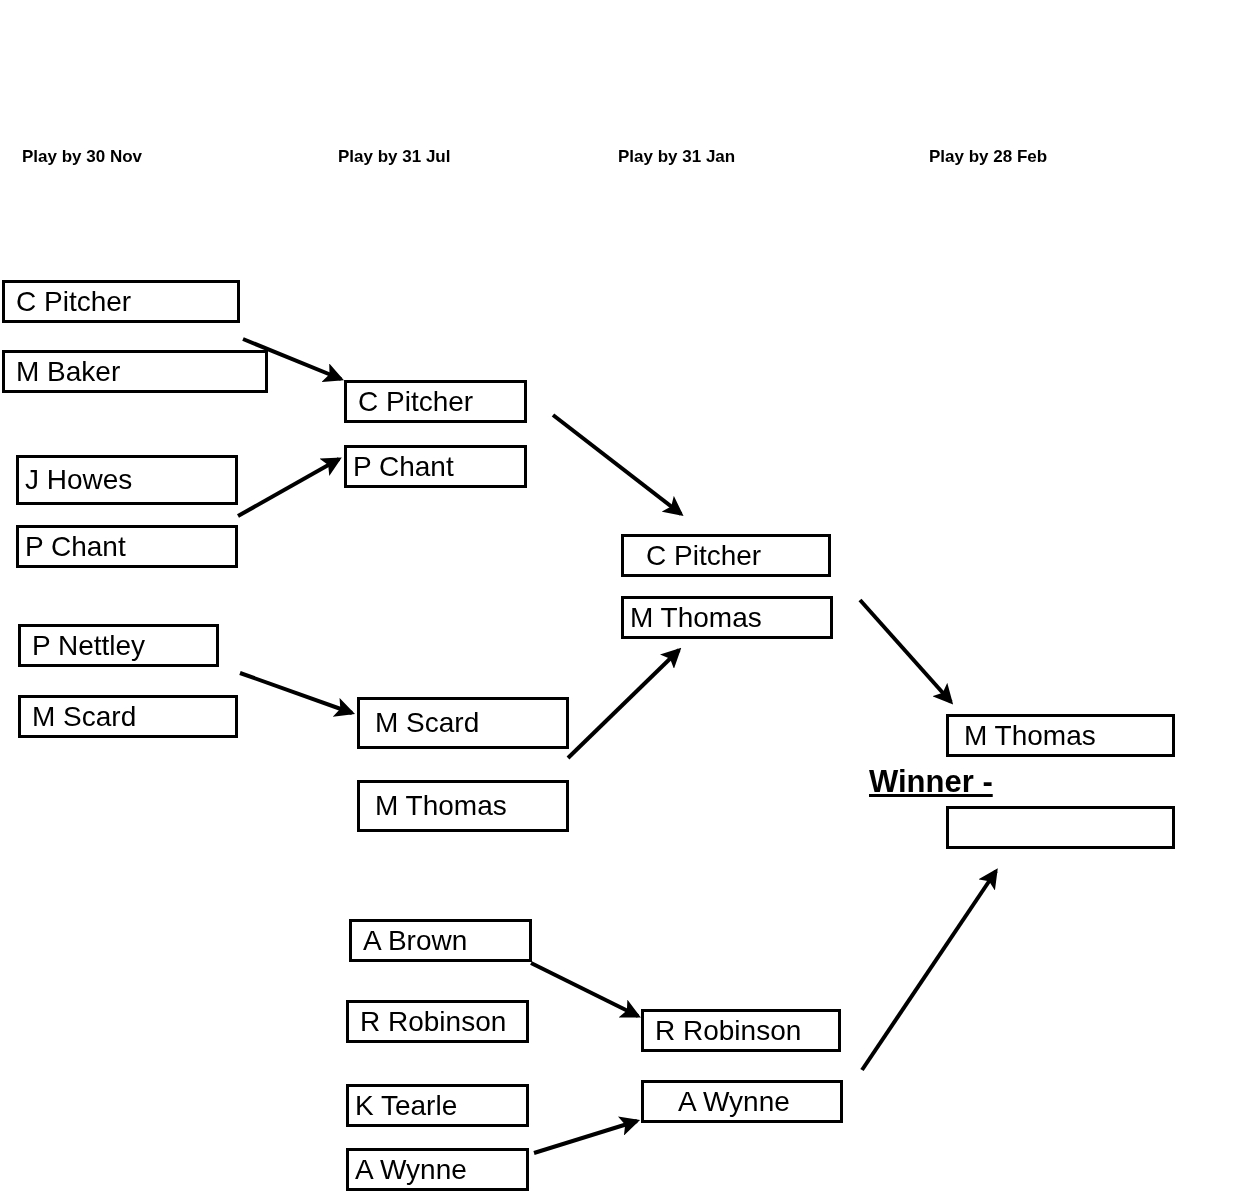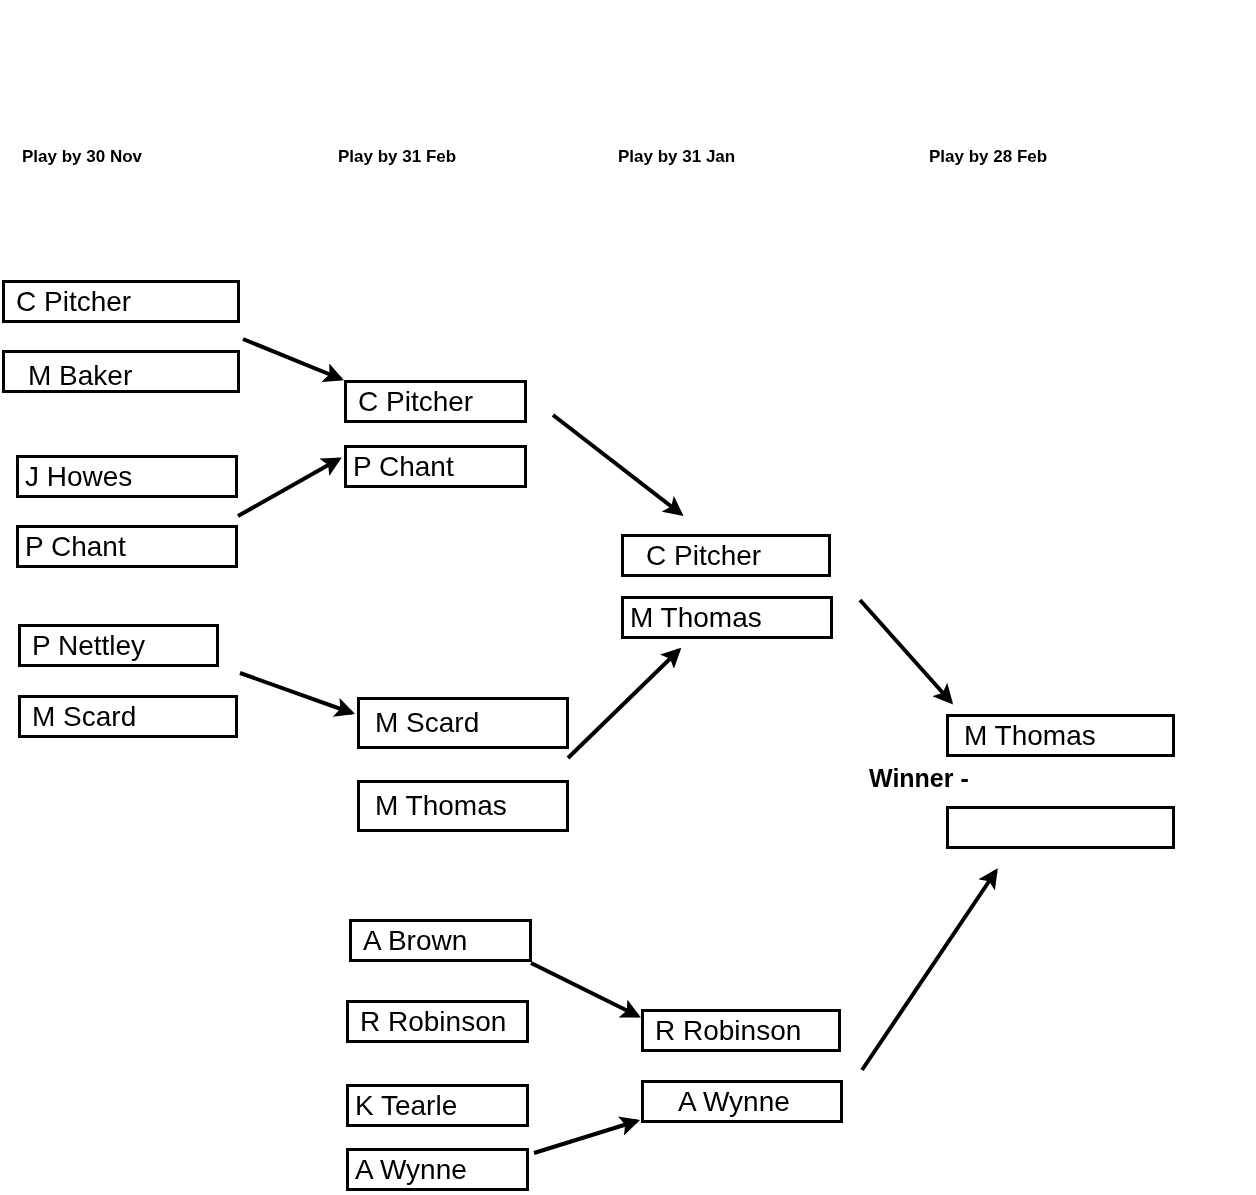--- a/index.html
+++ b/index.html
@@ -59,35 +59,36 @@
   #arrow-layer {
     position: absolute;
     left: 0;
     top: 0;
     width: 1256px;
     height: 1195px;
     pointer-events: none;
   }
   #winner-label {
     position: absolute;
-    font-size: 25px;
+    font-size: 31px;
     font-weight: bold;
     white-space: nowrap;
     line-height: 1.1;
+    text-decoration: underline;
   }
 </style>
 </head>
 <body>
 
 <div id="bracket-root">
 
 
   <div id="round-headers">
       <div class="round-header" style="left: 22px; top: 148px;">Play by 30 Nov</div>
-      <div class="round-header" style="left: 338px; top: 148px;">Play by 31 Feb</div>
+      <div class="round-header" style="left: 338px; top: 148px;">Play by 31 Jul</div>
       <div class="round-header" style="left: 618px; top: 148px;">Play by 31 Jan</div>
       <div class="round-header" style="left: 929px; top: 148px;">Play by 28 Feb</div>
     </div>
 
   <svg id="arrow-layer" viewBox="0 0 1256 1195" width="1256" height="1195" xmlns="http://www.w3.org/2000/svg">
     <defs>
       <marker id="arrowhead" markerWidth="5" markerHeight="5" refX="4.2" refY="2.5" orient="auto" markerUnits="strokeWidth">
         <path d="M 0 0 L 5 2.5 L 0 5 L 1.1 2.5 z" fill="#000000"></path>
       </marker>
     </defs>
@@ -101,24 +102,24 @@
         <line x1="531" y1="963" x2="638" y2="1016" stroke="#000000" stroke-width="4" marker-end="url(#arrowhead)"></line>
         <line x1="534" y1="1153" x2="637" y2="1121" stroke="#000000" stroke-width="4" marker-end="url(#arrowhead)"></line>
         <line x1="862" y1="1070" x2="996" y2="871" stroke="#000000" stroke-width="4" marker-end="url(#arrowhead)"></line>
       </g>
   </svg>
 
   <div id="boxes-layer">
       <div class="bracket-box" style="left: 2px; top: 280px; width: 238px; height: 43px; padding-left: 11px;">
         <span>C Pitcher</span>
       </div>
-      <div class="bracket-box" style="left: 2px; top: 350px; width: 238px; height: 43px; padding-left: 23px; align-items: flex-end;">
+      <div class="bracket-box" style="left: 2px; top: 350px; width: 266px; height: 43px; padding-left: 11px;">
         <span>M Baker</span>
       </div>
-      <div class="bracket-box" style="left: 16px; top: 455px; width: 222px; height: 43px; padding-left: 6px;">
+      <div class="bracket-box" style="left: 16px; top: 455px; width: 222px; height: 50px; padding-left: 6px;">
         <span>J Howes</span>
       </div>
       <div class="bracket-box" style="left: 16px; top: 525px; width: 222px; height: 43px; padding-left: 6px;">
         <span>P Chant</span>
       </div>
       <div class="bracket-box" style="left: 18px; top: 624px; width: 201px; height: 43px; padding-left: 11px;">
         <span>P Nettley</span>
       </div>
       <div class="bracket-box" style="left: 18px; top: 695px; width: 220px; height: 43px; padding-left: 11px;">
         <span>M Scard</span>

